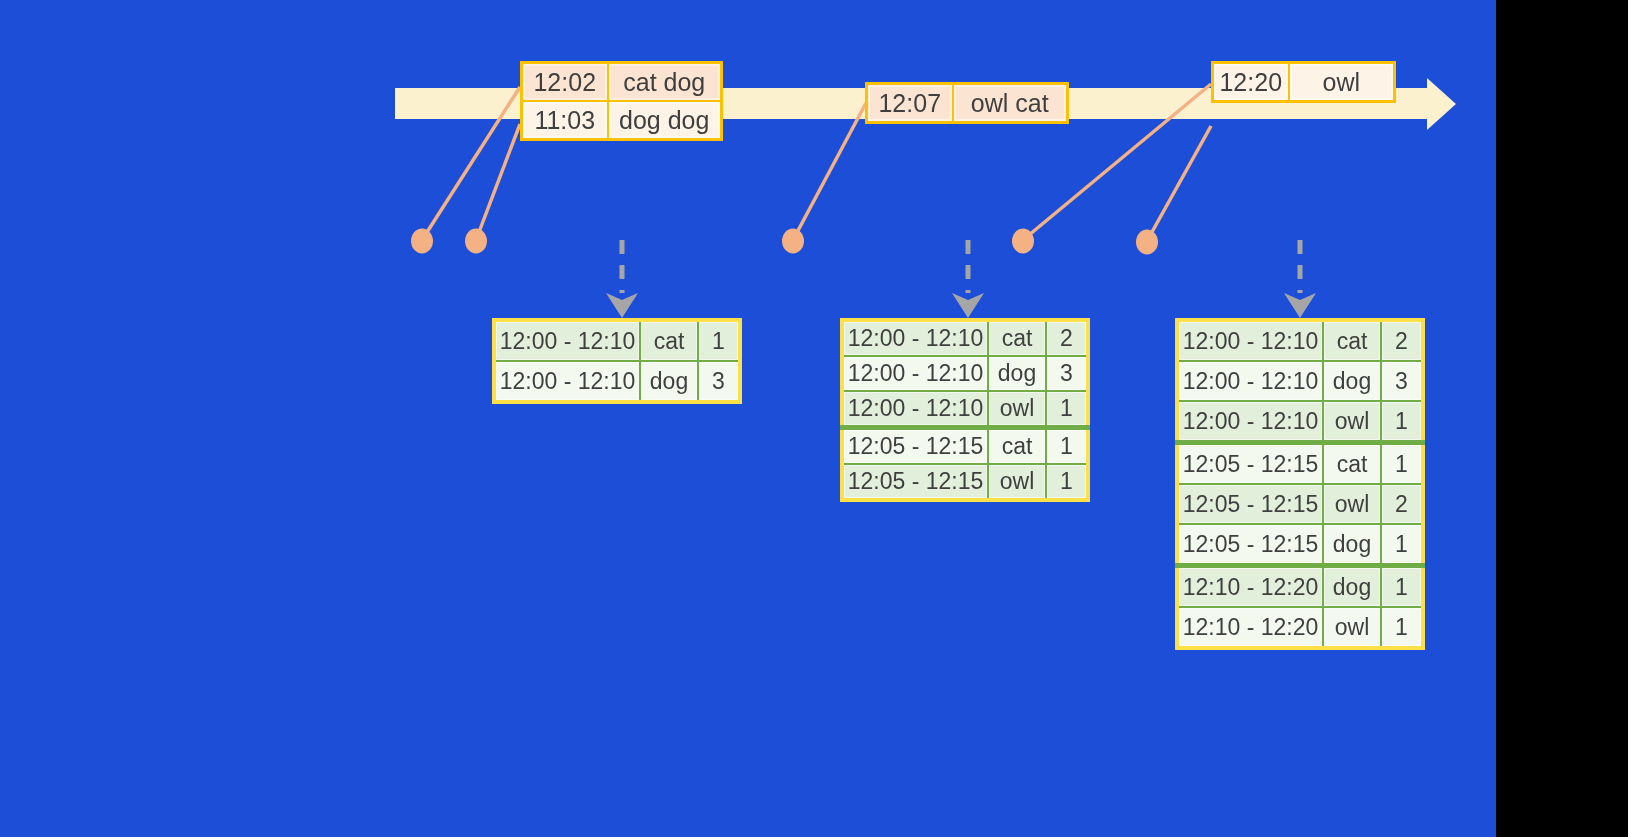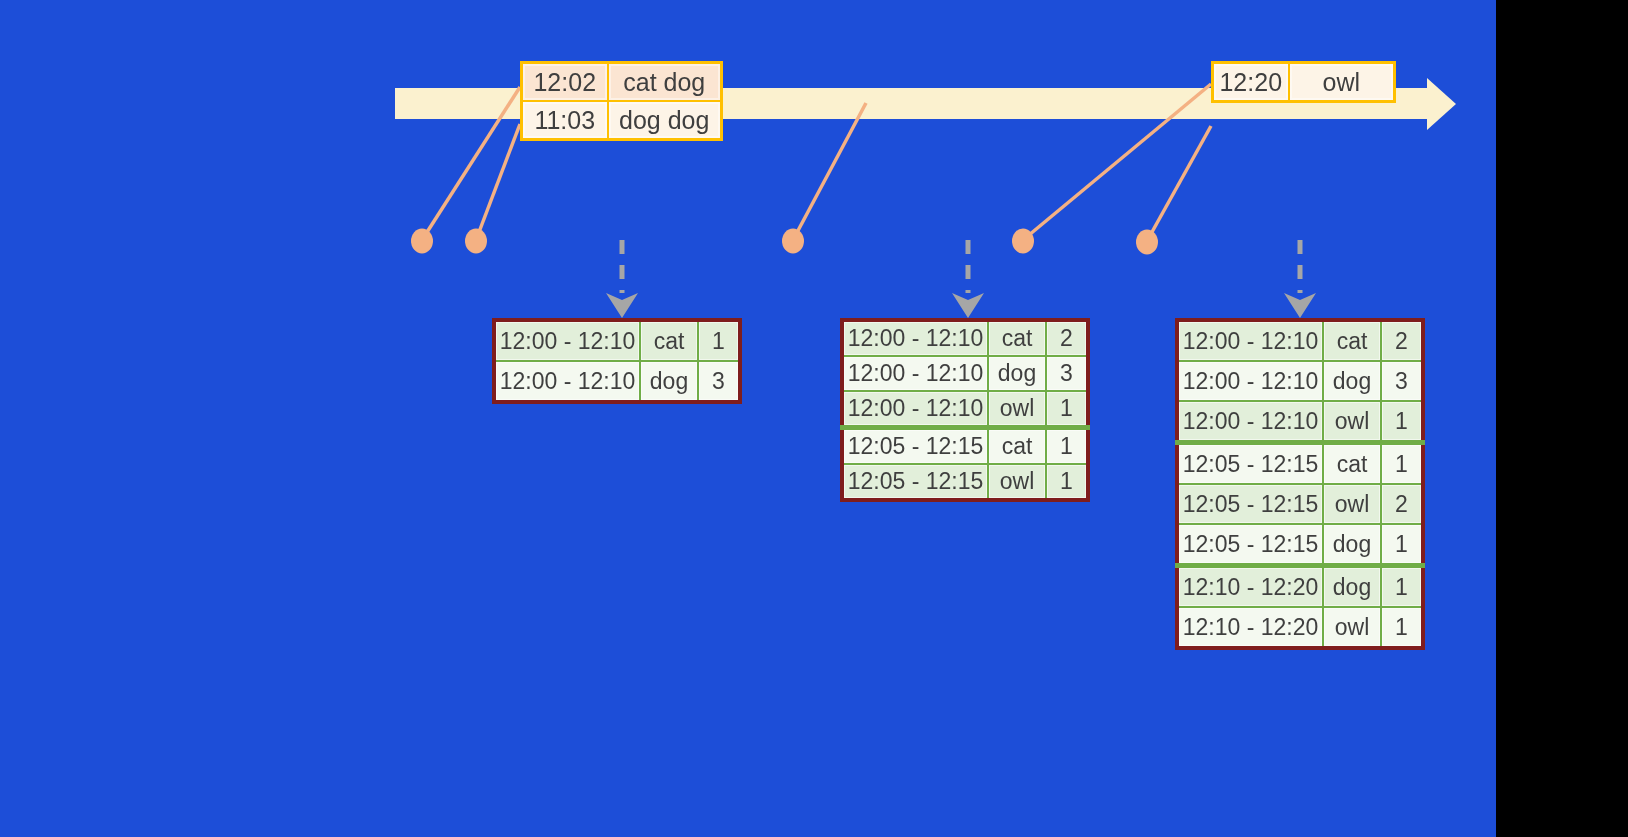--- a/index.html
+++ b/index.html
@@ -27,21 +27,21 @@
     overflow:hidden;white-space:nowrap;
   }
   #event-table-1{left:520px;top:61px;}
   #event-table-2{left:865px;top:82px;}
   #event-table-3{left:1211px;top:61px;}
   tr.peach td{background:#FBE5D2;}
   tr.cream td{background:#FDF4E7;}
   
   .result-table{
     position:absolute;border-collapse:collapse;table-layout:fixed;
-    font-size:23px;color:#3F3F3F;border:4px solid #7f1d1d;background:#70AD47;
+    font-size:23px;color:#3F3F3F;border:4px solid #fde047;background:#70AD47;
   }
   .result-table td{
     border:2px solid #70AD47;text-align:center;vertical-align:middle;
     box-shadow:inset 0 0 0 1px rgba(255,255,255,0.55);
     overflow:hidden;white-space:nowrap;
   }
   #result-table-1{left:492px;top:318px;}
   #result-table-2{left:840px;top:318px;}
   #result-table-3{left:1175px;top:318px;}
   #result-table-1 td{height:36px;}
@@ -94,20 +94,32 @@
       <td>12:02</td>
       <td>cat dog</td>
     </tr>
     <tr class="cream">
       <td>11:03</td>
       <td>dog dog</td>
     </tr>
   </tbody>
     </table>
 
+  <table class="event-table" id="event-table-2">
+    <colgroup>
+        <col style="width:86px">
+        <col style="width:115px">
+      </colgroup>
+    <tbody>
+        <tr class="peach">
+      <td>12:07</td>
+      <td>owl cat</td>
+    </tr>
+  </tbody>
+    </table>
 
   <table class="event-table" id="event-table-3">
     <colgroup>
         <col style="width:76px">
         <col style="width:106px">
       </colgroup>
     <tbody>
     <tr class="cream">
       <td>12:20</td>
       <td>owl</td>

